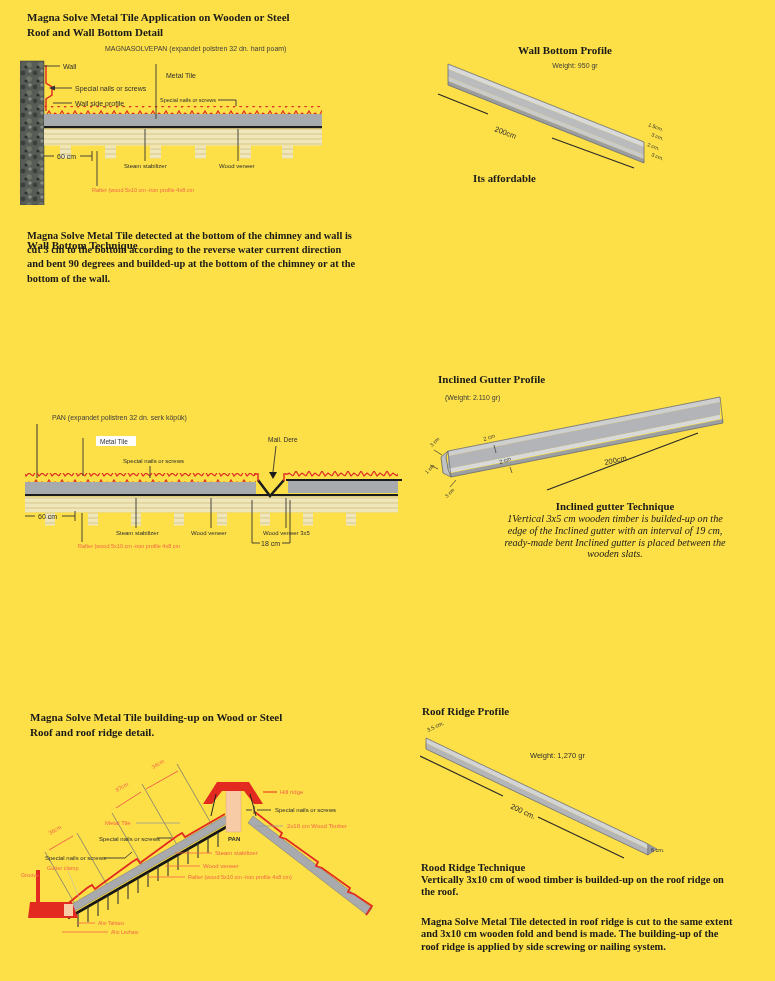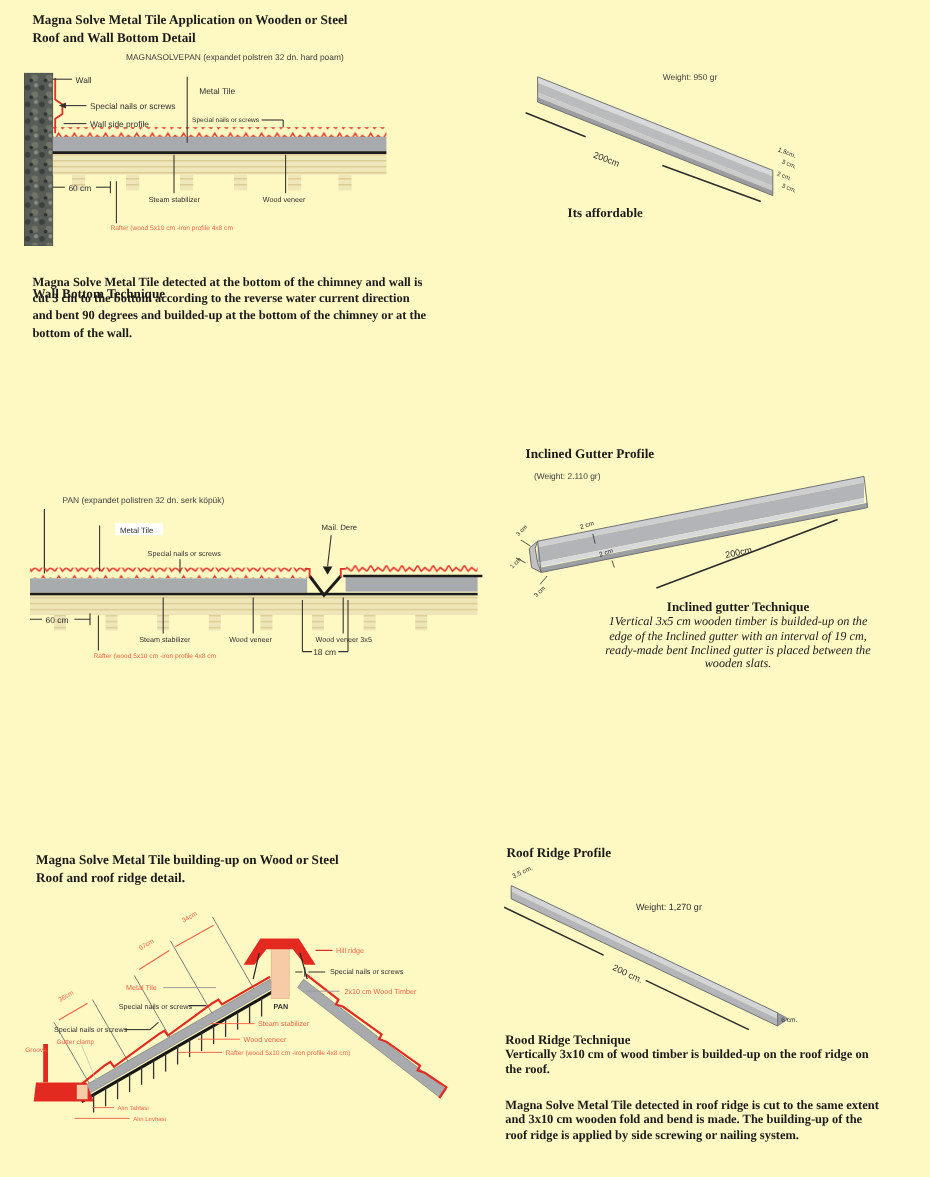--- a/index.html
+++ b/index.html
@@ -1,16 +1,16 @@
 <!DOCTYPE html>
 <html><head>
 <meta charset="utf-8">
 <style>
   html,body{margin:0;padding:0;background:#fff;}
-  #page{position:relative;width:775px;height:981px;background:#fef9c3;overflow:hidden;
+  #page{position:relative;width:775px;height:981px;background:#fde047;overflow:hidden;
         font-family:"Liberation Serif",serif;color:#1a1a1a;}
   .abs{position:absolute;}
   .sec-title{font-weight:bold;font-size:11px;line-height:15px;white-space:pre-line;}
   .body-bold{font-weight:bold;font-size:10.4px;line-height:14.2px;white-space:pre-line;}
   .body-bold.tight{line-height:12.3px;}
   .body-italic{font-style:italic;font-size:10.4px;line-height:15px;white-space:pre-line;}
   .caption{font-family:"Liberation Sans",sans-serif;font-size:7px;color:#3c3c3c;}
   .center{text-align:center;}
   .it-head{font-weight:bold;font-size:10.8px;}
   .ig-body{font-style:italic;font-size:10.2px;line-height:11.8px;white-space:pre-line;}
@@ -82,20 +82,21 @@
     <text x="199" y="113" font-size="6">Wood veneer</text>
     <text x="72" y="137" font-size="5.5" class="red-label">Rafter (wood 5x10 cm -iron profile 4x8 cm</text>
   </svg>
 
   <div class="abs sec-title" style="left:27px;top:206px;margin-top:32px;">Wall Bottom Technique</div>
   <div class="abs body-bold" style="left:27px;top:229px;width:370px;">Magna Solve Metal Tile detected at the bottom of the chimney and wall is
 cut 3 cm to the bottom according to the reverse water current direction
 and bent 90 degrees and builded-up at the bottom of the chimney or at the
 bottom of the wall.</div>
 
+  <div class="abs sec-title center" style="left:430px;top:43px;width:270px;">Wall Bottom Profile</div>
   <div class="abs caption center" style="left:430px;top:62px;width:290px;">Weight: 950 gr</div>
 
   <svg class="abs" style="left:432px;top:58px;" width="328" height="112" viewBox="0 0 328 112">
     <g>
       <polygon points="16,6 212,84 212,89 16,11" fill="#d8d9da"></polygon>
       <polygon points="16,11 212,89 212,97 16,19" fill="#b9bbbd"></polygon>
       <polygon points="16,19 212,97 212,101 16,23" fill="#c9cacc"></polygon>
       <polygon points="16,23 212,101 212,105 16,27" fill="#9b9da0"></polygon>
       <polygon points="16,6 212,84 212,105 16,27" fill="none" stroke="#6b6d70" stroke-width="0.8"></polygon>
     </g>

